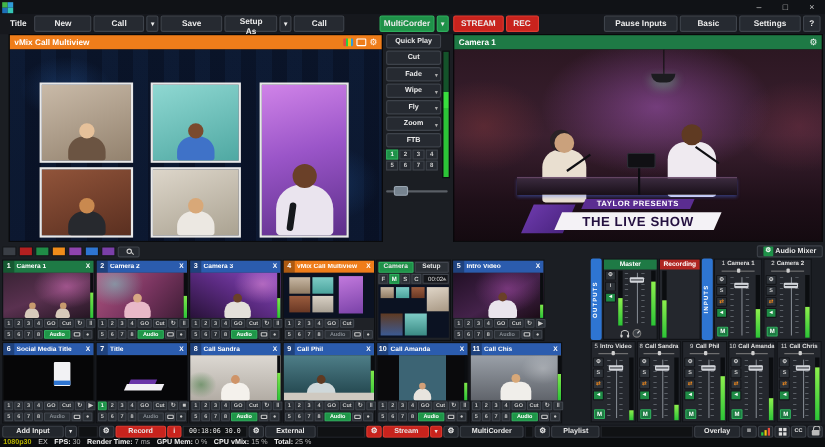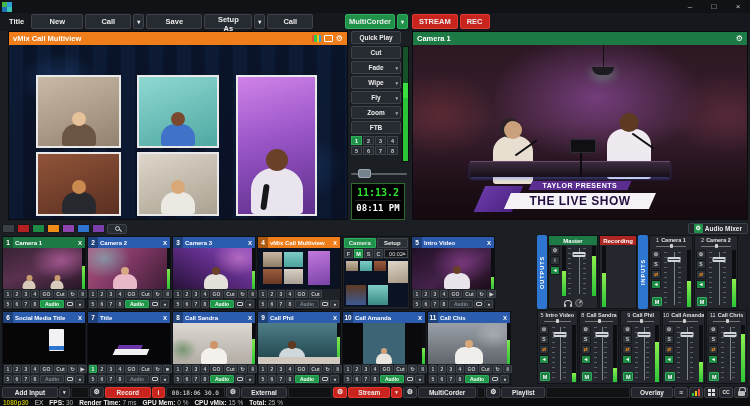--- a/index.html
+++ b/index.html
@@ -266,20 +266,26 @@
       <button class="tb-btn" style="width:46px">Call</button>
     </div>
     <div class="tb-group" style="left:345px">
       <button class="tb-btn tb-green" style="width:50px;padding:0 2px">MultiCorder</button>
       <button class="tb-btn tb-green tb-arrow">▾</button>
     </div>
     <div class="tb-group" style="left:412px">
       <button class="tb-btn tb-red">STREAM</button>
       <button class="tb-btn tb-red">REC</button>
     </div>
+    <div class="tb-group" style="right:4px">
+      <button class="tb-btn">Pause Inputs</button>
+      <button class="tb-btn" style="width:52px">Basic</button>
+      <button class="tb-btn" style="width:56px">Settings</button>
+      <button class="tb-btn tb-help">?</button>
+    </div>
   </div>
 
   <div class="monitor" id="preview">
     <div class="mon-header hdrbar-orange">
       <span class="mon-title">vMix Call Multiview</span>
       <span class="icon-colorbars"></span>
       <span class="icon-monitor"></span>
       <button class="mon-gear">⚙</button>
     </div>
     <div class="mon-screen">
@@ -318,24 +324,20 @@
       <button class="numcell">5</button>
       <button class="numcell">6</button>
       <button class="numcell">7</button>
       <button class="numcell">8</button>
     </div>
     <div class="tbar"></div>
     <div class="hslider">
         <div class="track"></div>
         <div class="thumb"></div>
       </div>
-    <div class="clockbox">
-      <div class="clock-timer">11:13.2</div>
-      <div class="clock-time">08:11 PM</div>
-    </div>
   </div>
 
   <div class="monitor" id="program">
     <div class="mon-header hdrbar-green">
       <span class="mon-title">Camera 1</span>
       <button class="mon-gear">⚙</button>
     </div>
     <div class="mon-screen">
       <i class="lamp-cord"></i>
       <i class="lamp" style="display:block"></i>

